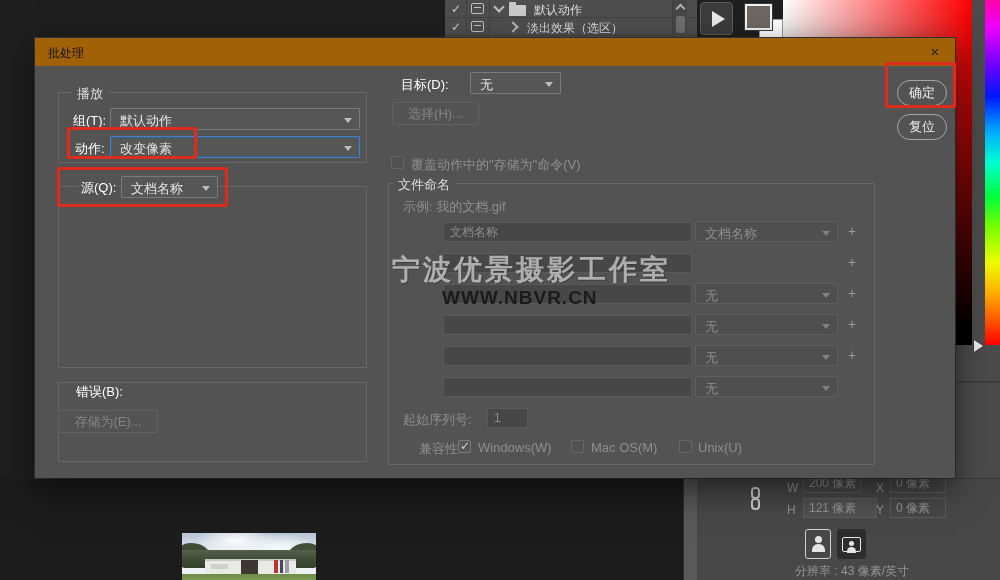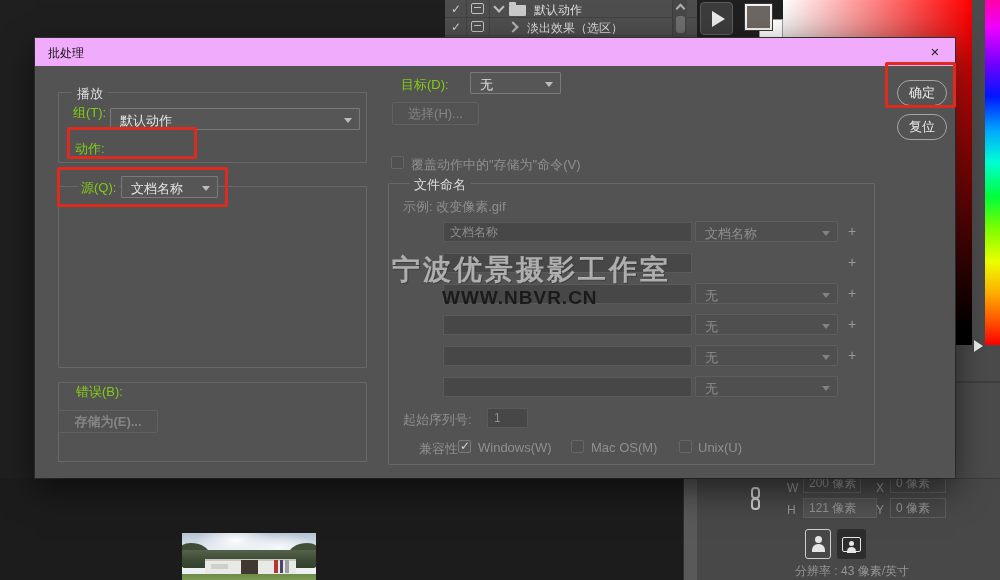--- a/index.html
+++ b/index.html
@@ -72,27 +72,27 @@
   .house .door { position:absolute; left:44%; top:58%; width:13%; height:30%; background:#3f3831; }
   .house .b1 { position:absolute; left:69%; top:58%; width:2.5%; height:28%; background:#b03a33; }
   .house .b2 { position:absolute; left:73%; top:58%; width:2.5%; height:28%; background:#49466a; }
   .house .b3 { position:absolute; left:77%; top:58%; width:2.5%; height:28%; background:#9aa0a6; }
   .house .sign { position:absolute; left:22%; top:66%; width:12%; height:10%; background:#cfcfcb; }
   .house .lawn { position:absolute; left:0; bottom:0; width:100%; height:13%; background:linear-gradient(180deg,#6d8a48,#7e9b55); }
 
   
   .dialog { left:35px; top:38px; width:920px; height:440px; background:#535353;
     box-shadow:0 12px 32px rgba(0,0,0,.55), 0 0 0 1px #363636; z-index:10; }
-  .titlebar { position:absolute; left:0; top:0; width:100%; height:28px; background:#f0abfc; }
+  .titlebar { position:absolute; left:0; top:0; width:100%; height:28px; background:#a16207; }
   .titlebar .t { position:absolute; left:13px; top:7px; font-size:12px; color:#111; }
   .titlebar .x { position:absolute; right:8px; top:3px; width:24px; height:22px; text-align:center; font-size:15px; line-height:22px; color:#222; cursor:pointer; }
 
   .grp { position:absolute; border:1px solid #686868; border-radius:1px; }
   .grp-leg { position:absolute; top:-8px; left:13px; background:#535353; padding:0 5px; font-size:13px; color:#dedede; }
-  .lbl { position:absolute; font-size:13px; color:#84cc16; white-space:nowrap; }
+  .lbl { position:absolute; font-size:13px; color:#ffffff; white-space:nowrap; }
   .lbl.dis { color:#8f8f8f; }
 
   .dd { position:absolute; height:22px; background:#565656; border:1px solid #7a7a7a; border-radius:1px; }
   .dd .val { position:absolute; left:9px; top:3px; font-size:13px; color:#e4e4e4; white-space:nowrap; }
   .dd .arr { position:absolute; right:7px; top:9px; width:0; height:0; border-left:4px solid transparent; border-right:4px solid transparent; border-top:5px solid #bdbdbd; }
   .dd.focus { border:1px solid #4e80b8; box-shadow:0 0 0 1px #39608c inset; }
   .dd.dis { background:#4f4f4f; border-color:#5e5e5e; }
   .dd.dis .val { color:#8f8f8f; }
   .dd.dis .arr { border-top-color:#828282; }
 
@@ -206,55 +206,59 @@
 
 <div class="abs dialog">
   <div class="titlebar">
     <span class="t">批处理</span>
     <span class="x">×</span>
   </div>
 
   <div class="grp" style="left:23px; top:54px; width:309px; height:71px;">
     <span class="grp-leg">播放</span>
   </div>
-  <span class="lbl" style="left:38px; top:66px;">组(T):</span>
+  <span class="lbl" style="left:38px; top:74px;">组(T):</span>
   <div class="dd" style="left:75px; top:70px; width:250px;">
     <span class="val">默认动作</span>
     <span class="arr"></span>
   </div>
   <span class="lbl" style="left:40px; top:102px;">动作:</span>
+  <div class="dd focus" style="left:75px; top:98px; width:250px;">
+    <span class="val">改变像素</span>
+    <span class="arr"></span>
+  </div>
 
   <div class="grp" style="left:23px; top:148px; width:309px; height:182px;"></div>
   <span class="lbl" style="left:43px; top:141px; background:#535353; padding:0 3px;">源(Q):</span>
   <div class="dd" style="left:86px; top:138px; width:97px;">
     <span class="val">文档名称</span>
     <span class="arr"></span>
   </div>
 
   <div class="grp" style="left:23px; top:344px; width:309px; height:80px;"></div>
   <span class="lbl" style="left:38px; top:345px; background:#535353; padding:0 3px;">错误(B):</span>
-  <div class="btn" style="left:23px; top:372px; width:100px;font-weight:bold;">
+  <div class="btn" style="left:23px; top:372px; width:100px;">
     <span>存储为(E)...</span>
   </div>
 
   <span class="lbl" style="left:366px; top:38px;">目标(D):</span>
   <div class="dd" style="left:435px; top:34px; width:91px;">
     <span class="val">无</span>
     <span class="arr"></span>
   </div>
   <div class="btn" style="left:357px; top:64px; width:87px;">
     <span>选择(H)...</span>
   </div>
   <span class="cb dis" style="left:356px; top:118px;"></span>
   <span class="lbl dis" style="left:376px; top:118px;">覆盖动作中的"存储为"命令(V)</span>
 
   <div class="grp" style="left:353px; top:145px; width:487px; height:282px;">
-    <span class="grp-leg" style="left:20px;">文件命名</span>
-  </div>
-  <span class="lbl dis" style="left:368px; top:160px;">示例: 改变像素.gif</span>
+    <span class="grp-leg" style="left:4px;">文件命名</span>
+  </div>
+  <span class="lbl dis" style="left:368px; top:160px;">示例: 我的文档.gif</span>
 
   <div class="tfield" style="left:408px; top:184px; width:249px;">文档名称</div>
   <div class="dd dis" style="left:660px; top:183px; width:143px; height:21px;">
     <span class="val">文档名称</span>
     <span class="arr"></span>
   </div>
   <span class="plus" style="left:813px; top:185px;">+</span>
 
   <div class="tfield" style="left:408px; top:215px; width:249px;"></div>
   <span class="plus" style="left:813px; top:216px;">+</span>

